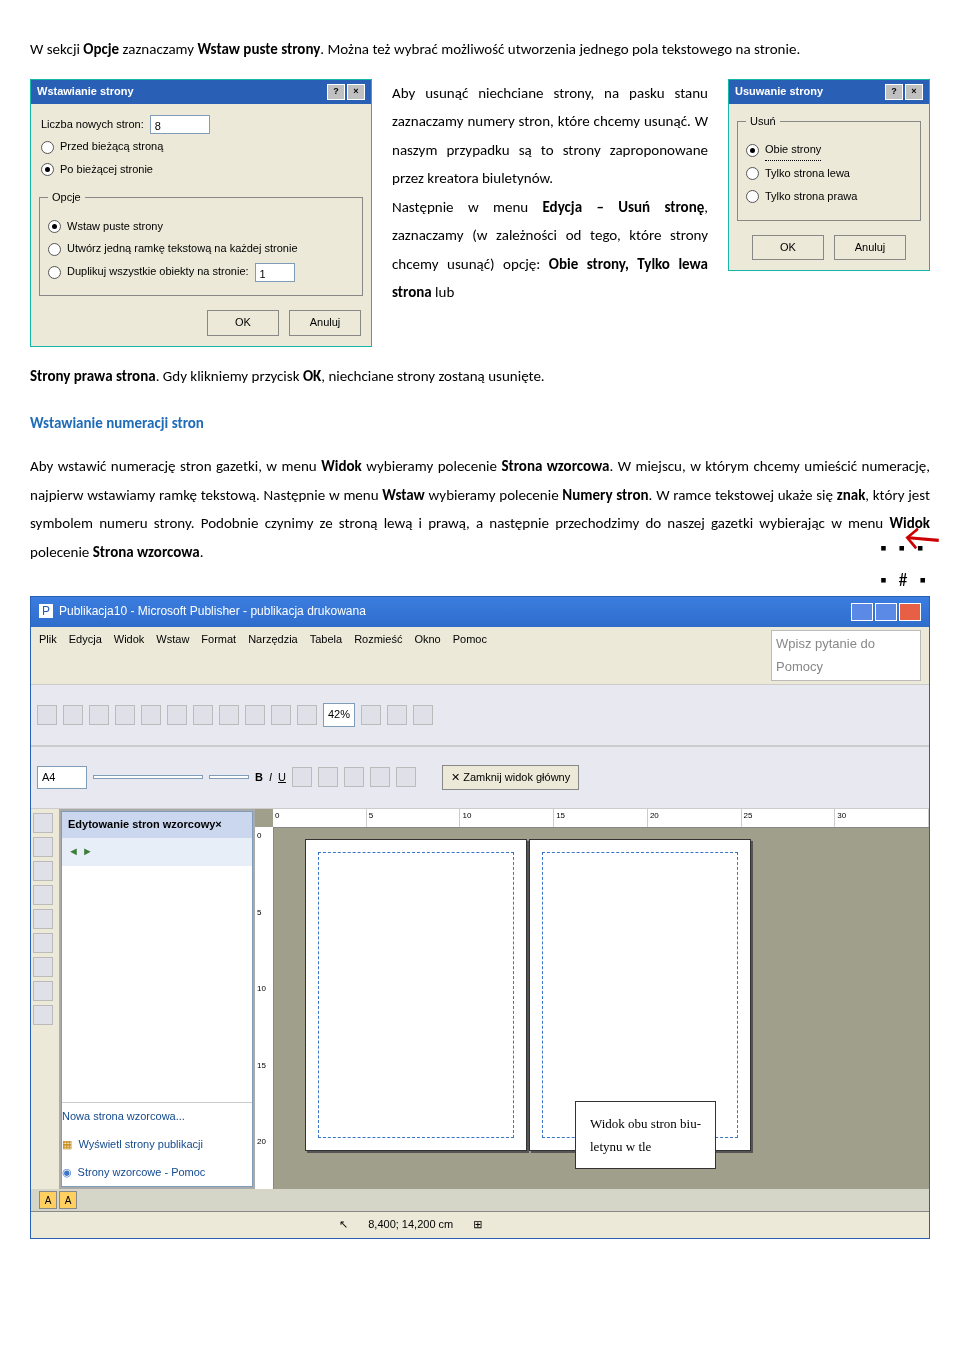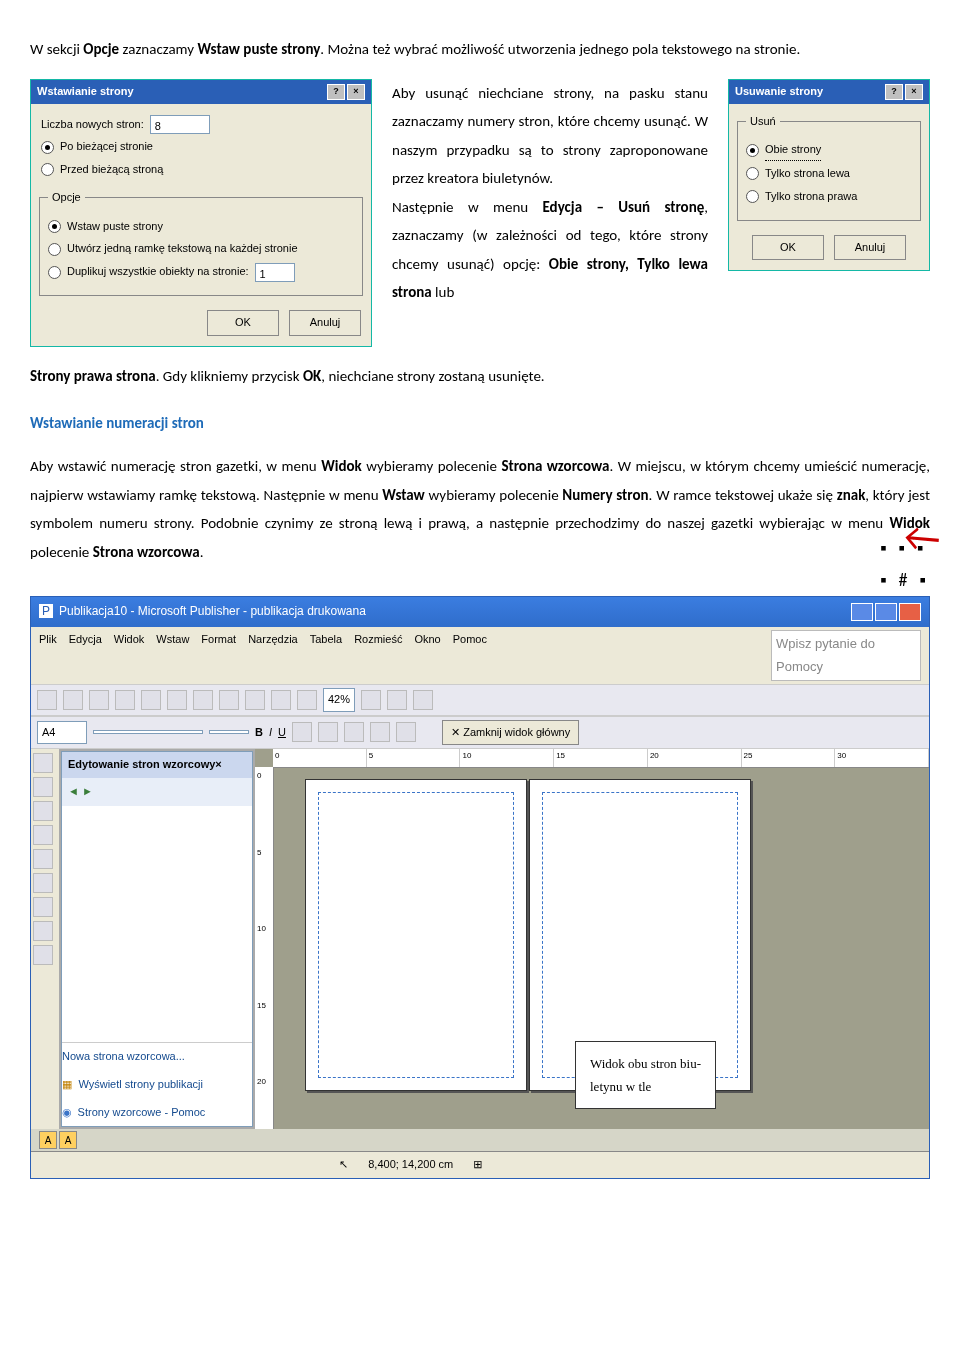--- a/index.html
+++ b/index.html
@@ -102,21 +102,21 @@
     padding: 4px 8px;
     display: flex;
     justify-content: space-between;
     align-items: center;
     font-size: 12px;
   }
   .win-btns { display: flex; gap: 2px; }
   .win-btn { width: 20px; height: 16px; background: #5a8ae6; border: 1px solid #fff; }
   .menubar { background: #ece9d8; padding: 3px 8px; display: flex; gap: 12px; font-size: 11px; }
   .menubar span { text-decoration: underline dotted transparent; }
-  .toolbar { background: #e8e8f0; border-top: 1px solid #ccc; border-bottom: 1px solid #ccc; padding: 3px 6px; display: flex; gap: 6px; align-items: center; }
+  .toolbar { background: #e8e8f0; border-top: 1px solid #ccc; border-bottom: 1px solid #ccc; padding: 18px 6px; display: flex; gap: 6px; align-items: center; }
   .tbtn { width: 18px; height: 18px; background: #e0e0e8; border: 1px solid #bbb; }
   .zoom-box { background: #fff; border: 1px solid #7f9db9; padding: 1px 4px; font-size: 11px; }
   .app-body { display: flex; background: #aaa; height: 380px; }
   .left-tools { width: 24px; background: #ece9d8; display: flex; flex-direction: column; gap: 4px; padding: 4px 2px; }
   .ltbtn { width: 18px; height: 18px; background: #e0e0e8; border: 1px solid #bbb; }
   .task-pane { width: 190px; background: #fff; border: 1px solid #7f9db9; margin: 2px; display: flex; flex-direction: column; }
   .task-pane-header { background: #cbd7ee; padding: 3px 6px; font-weight: bold; display: flex; justify-content: flex-start; }
   .task-section { padding: 6px; }
   .task-link { color: #144a8e; padding: 4px 0; display: flex; align-items: center; gap: 6px; }
   .task-footer { margin-top: auto; border-top: 1px solid #ccc; }
@@ -152,26 +152,26 @@
         <div class="titlebar-btn">?</div>
         <div class="titlebar-btn">×</div>
       </div>
     </div>
     <div style="padding:8px 10px 0 10px">
       <div class="row">
         <span>Liczba nowych stron:</span>
         <span class="txt-input" style="width:50px">8</span>
       </div>
       <div class="row">
+          <span class="radio"></span>
+          <span>Przed bieżącą stroną</span>
+        </div>
+      <div class="row">
           <span class="radio sel"></span>
           <span>Po bieżącej stronie</span>
-        </div>
-      <div class="row">
-          <span class="radio"></span>
-          <span>Przed bieżącą stroną</span>
         </div>
     </div>
     <fieldset>
       <legend>Opcje</legend>
       <div class="row">
           <span class="radio sel"></span>
           <span>Wstaw puste strony</span>
         </div>
       <div class="row">
           <span class="radio"></span>

